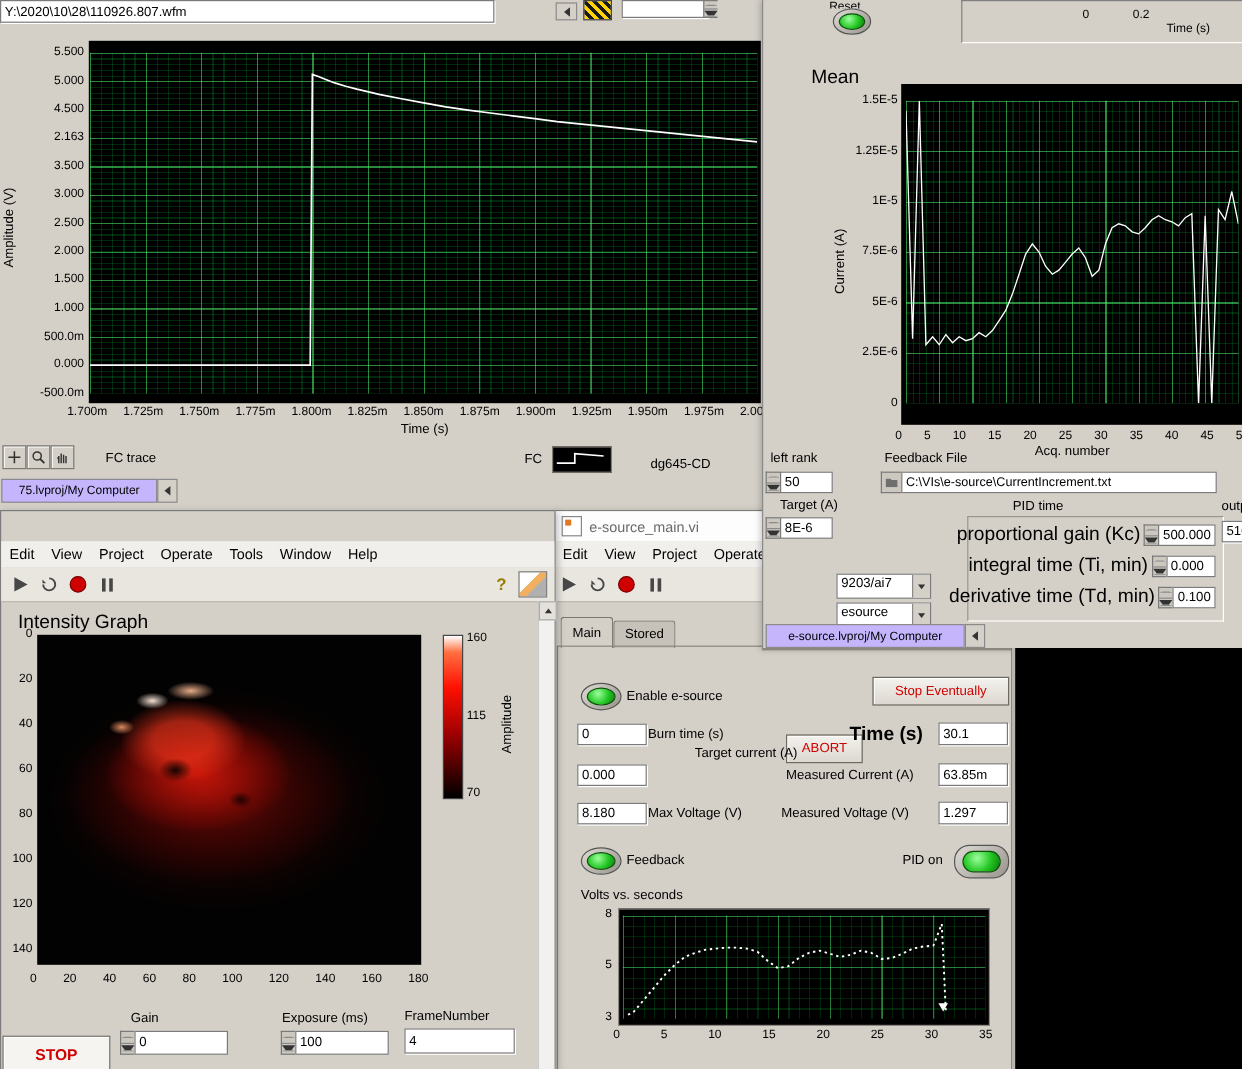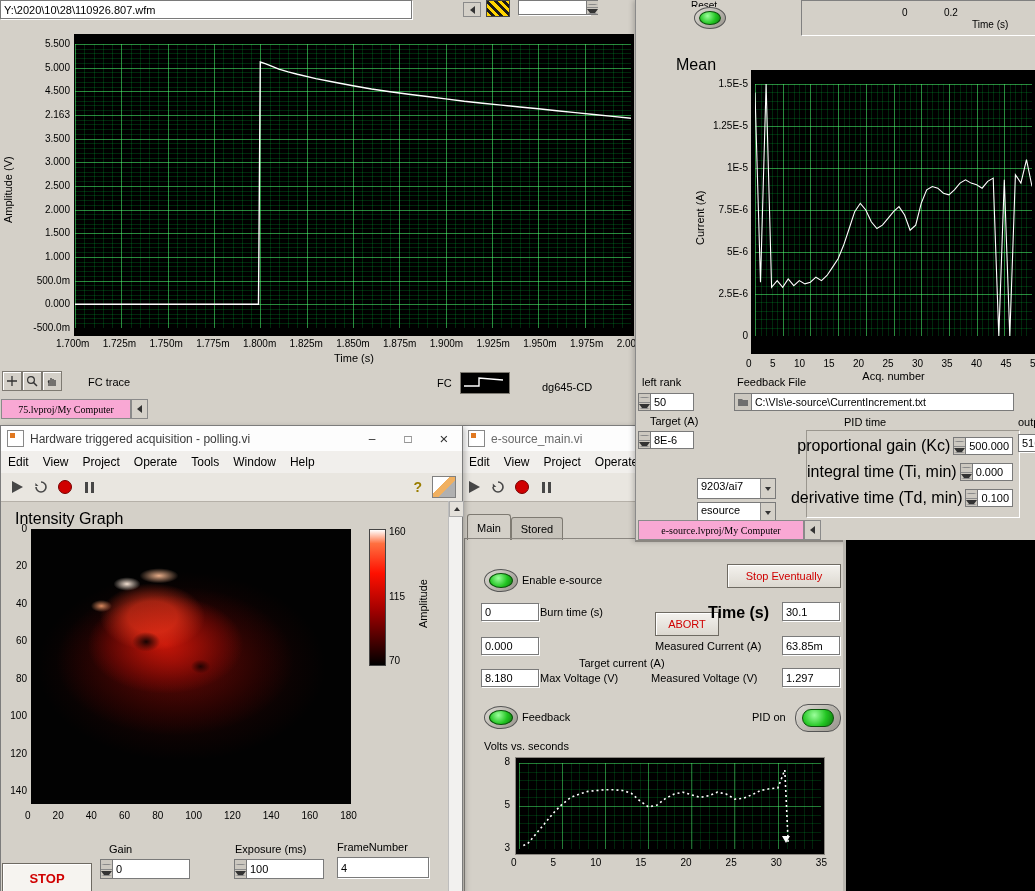--- a/index.html
+++ b/index.html
@@ -52,22 +52,22 @@
   .wbtn{width:36px;display:flex;align-items:center;justify-content:center;font-size:12px;color:#333;}
   .menubar{position:absolute;left:0;right:0;top:25px;height:22px;display:flex;align-items:center;
            background:#f1efec;font-size:12px;border-bottom:1px solid #d6d2ca;}
   .mitem{padding:2px 7px;}
   .toolbar{position:absolute;left:0;right:0;top:47px;height:28px;background:#e9e6e0;
            border-bottom:1px solid #b5b0a8;display:flex;align-items:center;}
   .tbtn{width:24px;height:22px;display:flex;align-items:center;justify-content:center;}
   .tab{position:absolute;background:#d4d0c8;border:1px solid #7e7a72;border-bottom:none;
        border-radius:3px 3px 0 0;font-size:11px;display:flex;align-items:center;justify-content:center;}
   .tab.inactive{background:#c6c2ba;}
-  .ptab{position:absolute;background:#f9a8d4;border:1px solid #8a8a8a;font-size:10px;
-        display:flex;align-items:center;justify-content:center;white-space:nowrap;overflow:hidden;font-family:Liberation Serif, serif;}
+  .ptab{position:absolute;background:#c4b5fd;border:1px solid #8a8a8a;font-size:10px;
+        display:flex;align-items:center;justify-content:center;white-space:nowrap;overflow:hidden;}
   .tsbtn{position:absolute;background:#d4d0c8;border:1px solid #8a8a8a;display:flex;align-items:center;justify-content:center;}
   .pal-btn{position:absolute;width:18px;height:18px;background:#d4d0c8;border:1px solid #7e7a72;
            box-shadow:inset 1px 1px 0 #fff;display:flex;align-items:center;justify-content:center;}
   .frame-sunken{position:absolute;border:1px solid;border-color:#808080 #fff #fff #808080;}
   .vsb{position:absolute;width:13px;background:#f2f1ef;border-left:1px solid #bdbdbd;}
   .vsb-btn{width:13px;height:14px;background:#e4e1db;border:1px solid #aaa;display:flex;align-items:center;justify-content:center;}
   .cluster{position:absolute;border:1px solid;border-color:#9a968e #fff #fff #9a968e;}
   .pid-row{display:flex;align-items:center;justify-content:flex-end;height:26px;padding-right:6px;gap:3px;}
   .pid-row .rl{font-size:16px;white-space:nowrap;}
   .pid-row .ctrl2{display:flex;width:82px;height:18px;}
@@ -244,21 +244,21 @@
       </div>
     <div class="lbl" style="left:78px;top:180px;"><span>Burn time (s)</span></div>
     <div class="lbl lbl12 bold" style="left:246px;top:178px;"><span>Time (s)</span></div>
     <div class="field" style="left:320px;top:176px;width:50px;height:17px;">
         <span>30.1</span>
       </div>
 
     <div class="field" style="left:19px;top:211px;width:50px;height:16px;">
         <span>0.000</span>
       </div>
-    <div class="lbl" style="left:78px;top:231px;padding-left:39px;"><span>Target current (A)</span></div>
+    <div class="lbl" style="left:78px;top:196px;padding-left:39px;"><span>Target current (A)</span></div>
     <div class="lbl" style="left:193px;top:214px;"><span>Measured Current (A)</span></div>
     <div class="field" style="left:320px;top:210px;width:50px;height:17px;">
         <span>63.85m</span>
       </div>
 
     <div class="field" style="left:19px;top:243px;width:50px;height:16px;">
         <span>8.180</span>
       </div>
     <div class="lbl" style="left:78px;top:246px;"><span>Max Voltage (V)</span></div>
     <div class="lbl" style="left:189px;top:246px;"><span>Measured Voltage (V)</span></div>
@@ -299,31 +299,20 @@
         <span>10</span>
         <span>15</span>
         <span>20</span>
         <span>25</span>
         <span>30</span>
         <span>35</span>
       </div>
   </div>
 
   <div class="window" style="left:0;top:425px;width:461px;height:466px;z-index:4;">
-    <div class="tbar">
-      <div class="wicon">
-          <i></i>
-        </div>
-      <span class="ttl">Hardware triggered acquisition - polling.vi</span>
-      <div class="wbtns">
-        <span class="wbtn">–</span>
-        <span class="wbtn">□</span>
-        <span class="wbtn" style="font-size:15px;">×</span>
-      </div>
-    </div>
     <div class="menubar">
       <span class="mitem">Edit</span>
       <span class="mitem">View</span>
       <span class="mitem">Project</span>
       <span class="mitem">Operate</span>
       <span class="mitem">Tools</span>
       <span class="mitem">Window</span>
       <span class="mitem">Help</span>
     </div>
     <div class="toolbar">

